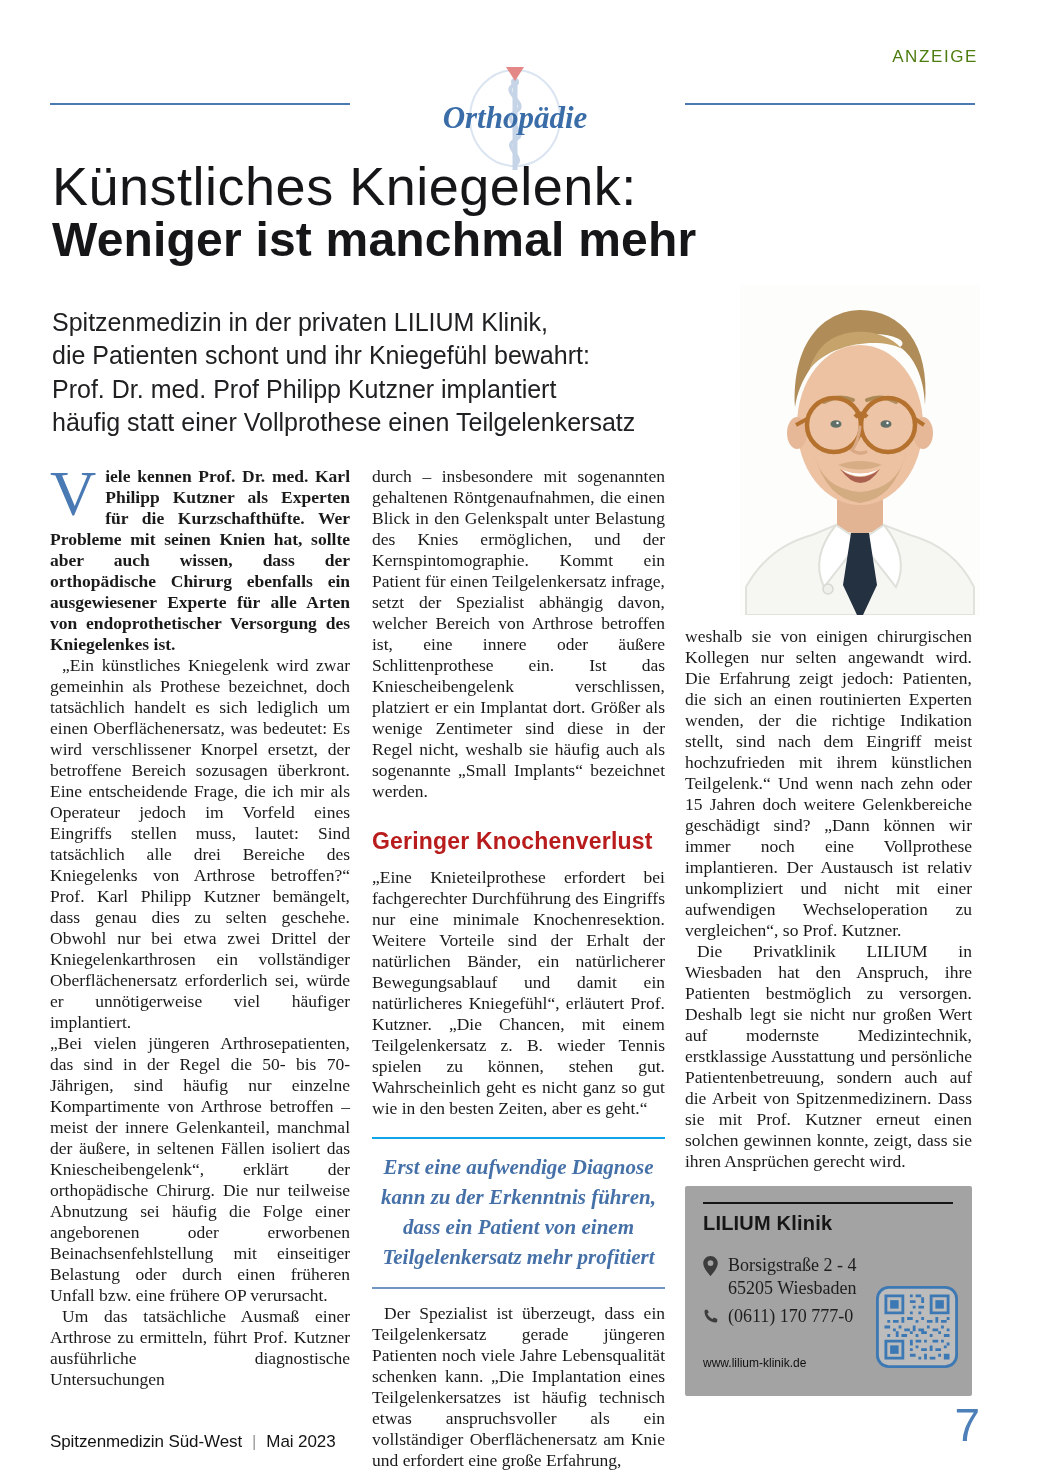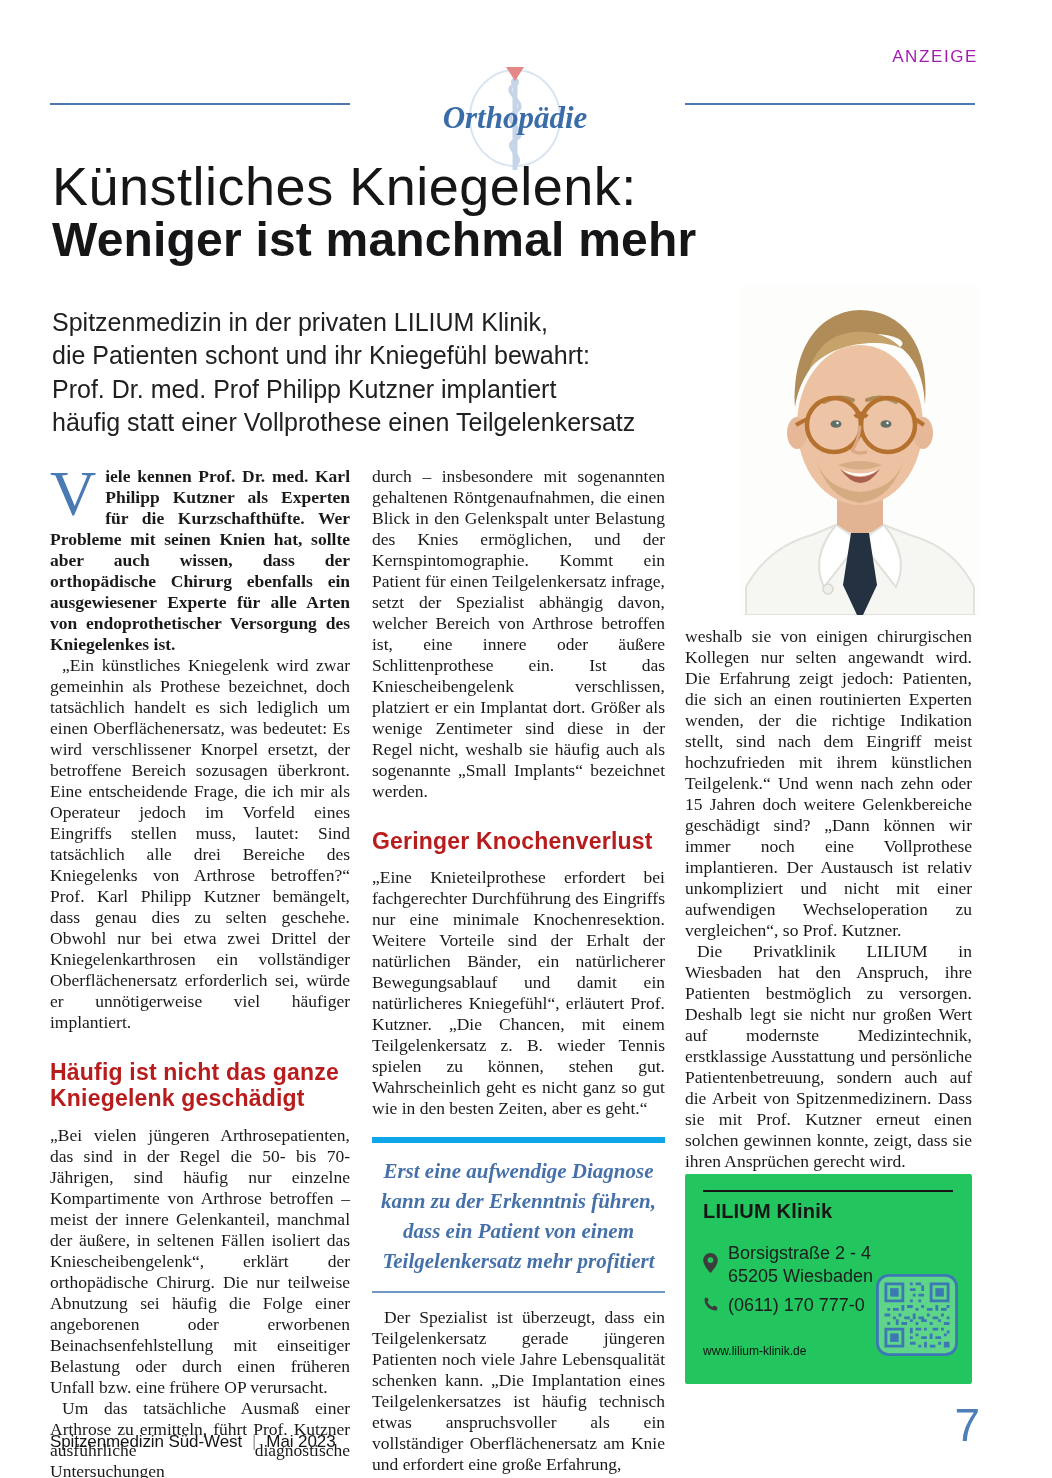--- a/index.html
+++ b/index.html
@@ -1,20 +1,20 @@
 <!DOCTYPE html>
 <html lang="de"><head>
 <meta charset="utf-8">
 <style>
   html,body{margin:0;padding:0;background:#ffffff;}
   .page{position:relative;width:1052px;height:1478px;background:#ffffff;overflow:hidden;
         font-family:"Liberation Sans",sans-serif;color:#1c1c1c;}
   
   .anzeige{position:absolute;top:47px;right:74px;font-size:17px;letter-spacing:1.6px;
-           color:#a21caf;font-weight:400;text-align:right;}
+           color:#4d7c0f;font-weight:400;text-align:right;}
   .rule{position:absolute;top:103px;height:2px;background:#4a7ab0;}
   .rule-left{left:50px;width:300px;}
   .rule-right{left:685px;width:290px;}
   .emblem{position:absolute;left:435px;top:64px;width:160px;height:118px;}
   .emblem svg{position:absolute;left:0;top:0;}
   .section-name{position:absolute;left:0;top:36px;width:160px;text-align:center;
         font-family:"Liberation Serif",serif;font-style:italic;font-weight:700;
         font-size:31px;color:#3a6da8;}
   
   .headline{position:absolute;left:52px;top:158px;line-height:1.06;color:#161618;}
@@ -32,31 +32,31 @@
   .col1{width:300px;margin-right:22px;}
   .col2{width:293px;margin-right:20px;}
   .col3{width:287px;padding-top:160px;box-sizing:border-box;}
   .col p.indent{text-indent:12px;}
   .lede{font-weight:700;}
   .dropcap{float:left;font-family:"Liberation Serif",serif;font-size:64px;line-height:52px;
         color:#4a7ab3;padding:2px 9px 0 0;font-weight:400;}
   .col h3{font-family:"Liberation Sans",sans-serif;font-size:23px;line-height:1.15;
         font-weight:700;color:#b91c1c;margin:26px 0 13px 0;text-align:left;letter-spacing:.2px;}
   
-  .pullquote{margin:18px 0 14px 0;padding:14px 4px;border-top:6px solid #0ea5e9;
+  .pullquote{margin:18px 0 14px 0;padding:14px 4px;border-top:2px solid #0ea5e9;
         border-bottom:2px solid #7096c3;text-align:center;color:#4671a8;
         font-style:italic;font-weight:700;font-size:21px;line-height:1.42;text-indent:0;}
   
-  .infobox{margin-top:2px;background:#22c55e;border-radius:2px;width:287px;height:210px;
+  .infobox{margin-top:14px;background:#a3a3a3;border-radius:2px;width:287px;height:210px;
         position:relative;font-family:"Liberation Sans",sans-serif;box-sizing:border-box;
         padding:16px 18px;text-align:left;}
   .infobox .box-rule{width:250px;height:2px;background:#161616;margin-bottom:9px;}
   .infobox .box-title{font-size:20px;font-weight:700;color:#161616;letter-spacing:.2px;}
   .contact{margin-top:20px;font-size:18px;font-weight:400;color:#1d1d1d;line-height:1.3;}
-  .contact-row{display:flex;align-items:center;margin-bottom:4px;}
+  .contact-row{display:flex;align-items:flex-start;margin-bottom:4px;font-family:Liberation Serif, serif;}
   .contact-row .cicon{width:16px;margin-right:9px;padding-top:2px;flex:0 0 16px;}
   .website{position:absolute;left:18px;bottom:22px;font-size:12px;font-weight:400;color:#111;}
   .qr{position:absolute;right:14px;bottom:28px;width:82px;height:82px;}
   
   .footer-left{position:absolute;left:50px;top:1432px;font-size:17px;font-weight:300;
         color:#141414;letter-spacing:-.1px;}
   .footer-left .sep{margin:0 10px;color:#9a9a9a;font-weight:300;}
   .page-number{position:absolute;right:72px;top:1398px;font-size:46px;font-weight:300;
         color:#4d80b8;}
 </style>
@@ -130,21 +130,20 @@
       <path d="M144 240 L120 256 L156 302 Q170 272 144 240 Z" fill="#ffffff" stroke="#e0e0db" stroke-width="2"></path>
       <path d="M111 248 h18 l8 52 -14 30 h-6 l-14 -30 Z" fill="#233140"></path>
       <circle cx="88" cy="304" r="5" fill="#efefec" stroke="#d7d7d2" stroke-width="1.5"></circle>
     </svg>
   </div>
 
   <div class="columns">
     <div class="col col1">
       <p class="lede"><span class="dropcap">V</span><span>iele kennen Prof. Dr. med. Karl Philipp Kutzner als Experten für die Kurzschafthüfte. Wer Probleme mit seinen Knien hat, sollte aber auch wissen, dass der orthopädische Chirurg ebenfalls ein ausgewiesener Experte für alle Arten von endoprothetischer Versorgung des Kniegelenkes ist.</span></p>
       <p class="indent">„Ein künstliches Kniegelenk wird zwar gemeinhin als Prothese bezeichnet, doch tatsächlich handelt es sich lediglich um einen Oberflächenersatz, was bedeutet: Es wird verschlissener Knorpel ersetzt, der betroffene Bereich sozusagen überkront. Eine entscheidende Frage, die ich mir als Operateur jedoch im Vorfeld eines Eingriffs stellen muss, lautet: Sind tatsächlich alle drei Bereiche des Kniegelenks von Arthrose betroffen?“ Prof. Karl Philipp Kutzner bemängelt, dass genau dies zu selten geschehe. Obwohl nur bei etwa zwei Drittel der Kniegelenkarthrosen ein vollständiger Oberflächenersatz erforderlich sei, würde er unnötigerweise viel häufiger implantiert.</p>
-      <h3>Häufig ist nicht das ganze Kniegelenk geschädigt</h3>
       <p>„Bei vielen jüngeren Arthrosepatienten, das sind in der Regel die 50- bis 70-Jährigen, sind häufig nur einzelne Kompartimente von Arthrose betroffen – meist der innere Gelenkanteil, manchmal der äußere, in seltenen Fällen isoliert das Kniescheibengelenk“, erklärt der orthopädische Chirurg. Die nur teilweise Abnutzung sei häufig die Folge einer angeborenen oder erworbenen Beinachsenfehlstellung mit einseitiger Belastung oder durch einen früheren Unfall bzw. eine frühere OP verursacht.</p>
       <p class="indent">Um das tatsächliche Ausmaß einer Arthrose zu ermitteln, führt Prof. Kutzner ausführliche diagnostische Untersuchungen</p>
     </div>
     <div class="col col2">
       <p>durch – insbesondere mit sogenannten gehaltenen Röntgenaufnahmen, die einen Blick in den Gelenkspalt unter Belastung des Knies ermöglichen, und der Kernspintomographie. Kommt ein Patient für einen Teilgelenkersatz infrage, setzt der Spezialist abhängig davon, welcher Bereich von Arthrose betroffen ist, eine innere oder äußere Schlittenprothese ein. Ist das Kniescheibengelenk verschlissen, platziert er ein Implantat dort. Größer als wenige Zentimeter sind diese in der Regel nicht, weshalb sie häufig auch als sogenannte „Small Implants“ bezeichnet werden.</p>
       <h3>Geringer Knochenverlust</h3>
       <p>„Eine Knieteilprothese erfordert bei fachgerechter Durchführung des Eingriffs nur eine minimale Knochenresektion. Weitere Vorteile sind der Erhalt der natürlichen Bänder, ein natürlicherer Bewegungsablauf und damit ein natürlicheres Kniegefühl“, erläutert Prof. Kutzner. „Die Chancen, mit einem Teilgelenkersatz z. B. wieder Tennis spielen zu können, stehen gut. Wahrscheinlich geht es nicht ganz so gut wie in den besten Zeiten, aber es geht.“</p>
       <div class="pullquote">Erst eine aufwendige Diagnose kann zu der Erkenntnis führen, dass ein Patient von einem Teilgelenkersatz mehr profitiert</div>
       <p class="indent">Der Spezialist ist überzeugt, dass ein Teilgelenkersatz gerade jüngeren Patienten noch viele Jahre Lebensqualität schenken kann. „Die Implantation eines Teilgelenkersatzes ist häufig technisch etwas anspruchsvoller als ein vollständiger Oberflächenersatz am Knie und erfordert eine große Erfahrung,</p>
     </div>

